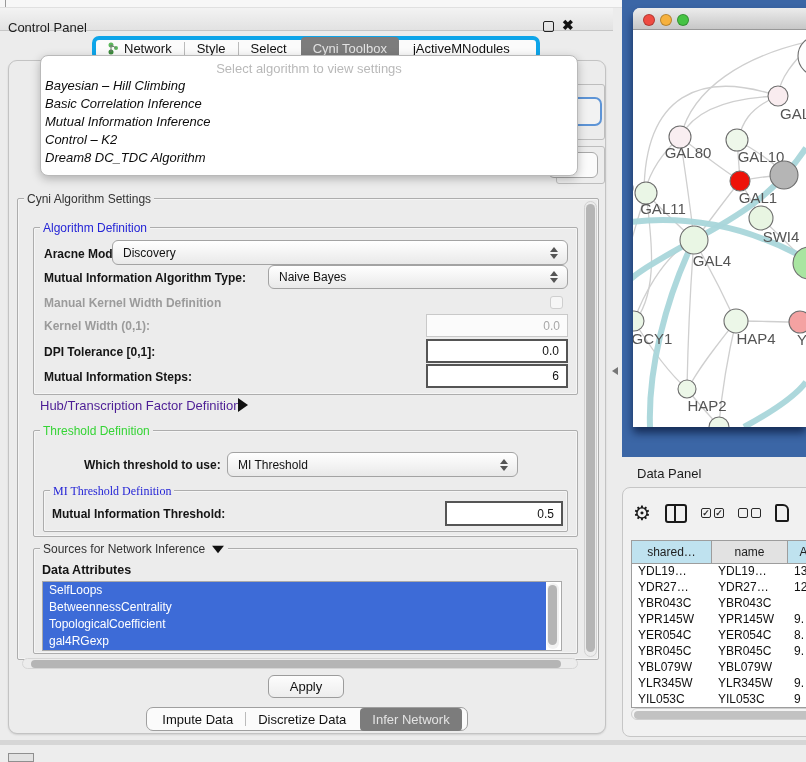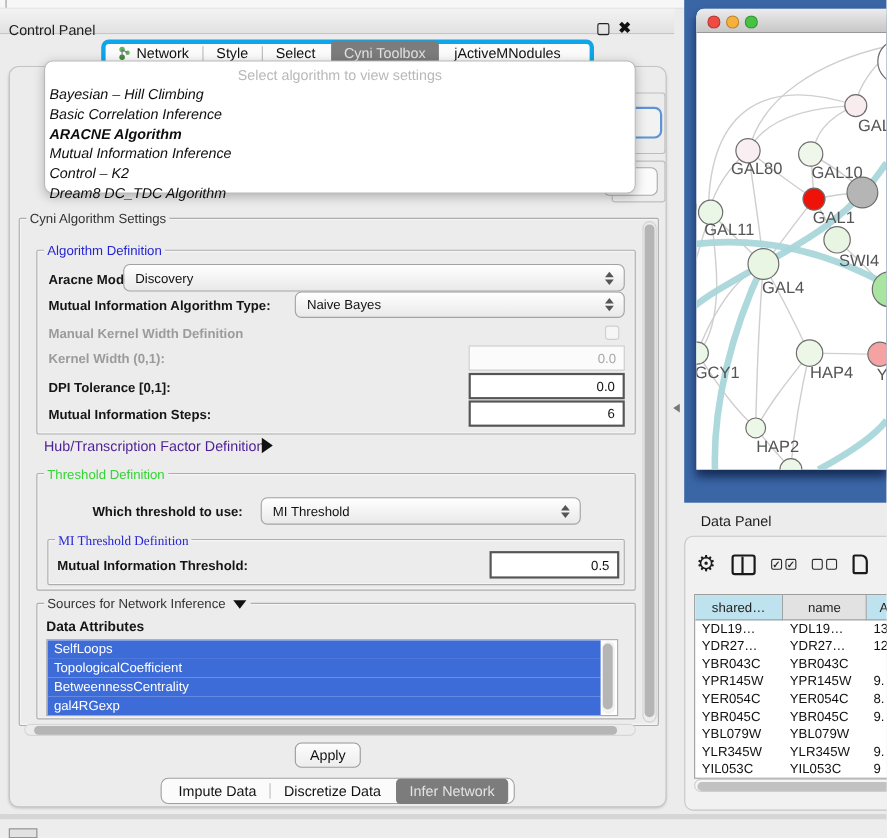--- a/index.html
+++ b/index.html
@@ -64,21 +64,21 @@
   .hthumb { position:absolute; top:1px; height:8px; background:#b5b5b5; border-radius:5px; }
 
   .attr-list { background:#fff; border:1px solid #a9a9a9; overflow:hidden; }
   .attr-item { font-size:12px; color:#fff; background:#3d6bd7; padding:1px 6px; height:17px; line-height:15px; }
 
   .arrow-right { display:inline-block; width:0; height:0; border-top:7px solid transparent;
     border-bottom:7px solid transparent; border-left:10px solid #111; }
   .arrow-down { display:inline-block; width:0; height:0; border-left:7px solid transparent;
     border-right:7px solid transparent; border-top:9px solid #111; }
 
-  .apply-btn { left:268px; top:675px; width:60px; height:23px; background:linear-gradient(#fdfdfd,#ededed);
+  .apply-btn { left:268px; top:675px; width:76px; height:23px; background:linear-gradient(#fdfdfd,#ededed);
     border:1px solid #9c9c9c; border-radius:6px; font-size:13px; color:#111;
     display:flex; align-items:center; justify-content:center; }
 
   .bottom-tabbar { left:146px; top:707px; width:322px; height:24px; background:#fbfbfb;
     border:1px solid #9f9f9f; border-radius:7px; display:flex; align-items:center; justify-content:center; }
 
   .divider-arrow { left:612px; top:367px; width:0; height:0; border-top:4px solid transparent;
     border-bottom:4px solid transparent; border-right:6px solid #777; }
 
   
@@ -164,21 +164,20 @@
     <div class="tab">
       <span>jActiveMNodules</span>
     </div>
   </div>
 
 <div class="abs dropdown">
   <div class="dd-placeholder">Select algorithm to view settings</div>
   <div id="ddItems">
       <div class="dd-item">Bayesian – Hill Climbing</div>
       <div class="dd-item">Basic Correlation Inference</div>
-      <div class="dd-item bold">ARACNE Algorithm</div>
       <div class="dd-item">Mutual Information Inference</div>
       <div class="dd-item">Control – K2</div>
       <div class="dd-item">Dream8 DC_TDC Algorithm</div>
     </div>
 </div>
 
 <div class="abs groupbox" style="left:17px; top:198px; width:582px; height:462px;">
   <span class="gb-title t-dark">Cyni Algorithm Settings</span>
 </div>
 <div class="abs vscroll" style="left:584px; top:201px; width:13px; height:456px;">
@@ -225,21 +224,21 @@
   <span>6</span>
 </div>
 
 <div class="abs plain" style="left:40px; top:398px;">Hub/Transcription Factor Definition</div>
 <span class="abs arrow-right" style="left:238px; top:398px;"></span>
 
 <div class="abs groupbox" style="left:33px; top:430px; width:545px; height:107px;">
   <span class="gb-title t-green">Threshold Definition</span>
 </div>
 <div class="abs lbl" style="left:84px; top:458px;">Which threshold to use:</div>
-<div class="abs combo" style="left:237px; top:452px; width:291px; height:25px;">
+<div class="abs combo" style="left:227px; top:452px; width:291px; height:25px;">
   <span>MI Threshold</span>
   <span class="stepper">
       <i class="up"></i>
       <i class="dn"></i>
     </span>
 </div>
 
 <div class="abs groupbox" style="left:43px; top:490px; width:525px; height:42px;font-family:Liberation Serif, serif;">
   <span class="gb-title t-blue">MI Threshold Definition</span>
 </div>
@@ -250,22 +249,22 @@
 
 <div class="abs groupbox" style="left:33px; top:548px; width:545px; height:106px;">
   <span class="gb-title t-dark" style="display:flex; align-items:center; gap:6px;">
     <span>Sources for Network Inference</span>
     <span class="arrow-down" style="transform:scale(.85);"></span>
   </span>
 </div>
 <div class="abs lbl" style="left:42px; top:563px; font-size:12.5px;">Data Attributes</div>
 <div class="abs attr-list" style="left:42px; top:581px; width:520px; height:70px;" id="attrList">
     <div class="attr-item" style="background: rgb(61, 107, 215); width: 503px;">SelfLoops</div>
+    <div class="attr-item" style="background: rgb(61, 107, 215); width: 503px;">BetweennessCentrality</div>
     <div class="attr-item" style="background: rgb(61, 107, 215); width: 503px;">TopologicalCoefficient</div>
-    <div class="attr-item" style="background: rgb(61, 107, 215); width: 503px;">BetweennessCentrality</div>
     <div class="attr-item" style="background: rgb(61, 107, 215); width: 503px;">gal4RGexp</div>
   </div>
 <div class="abs vscroll" style="left:547px; top:583px; width:12px; height:66px; border:none; background:#f2f2f2;">
   <div class="vthumb" style="top:2px; height:60px;"></div>
 </div>
 <div class="abs hscroll" style="left:22px; top:658px; width:556px; height:11px;">
   <div class="hthumb" style="left:8px; width:530px;"></div>
 </div>
 
 <div class="abs apply-btn">Apply</div>

